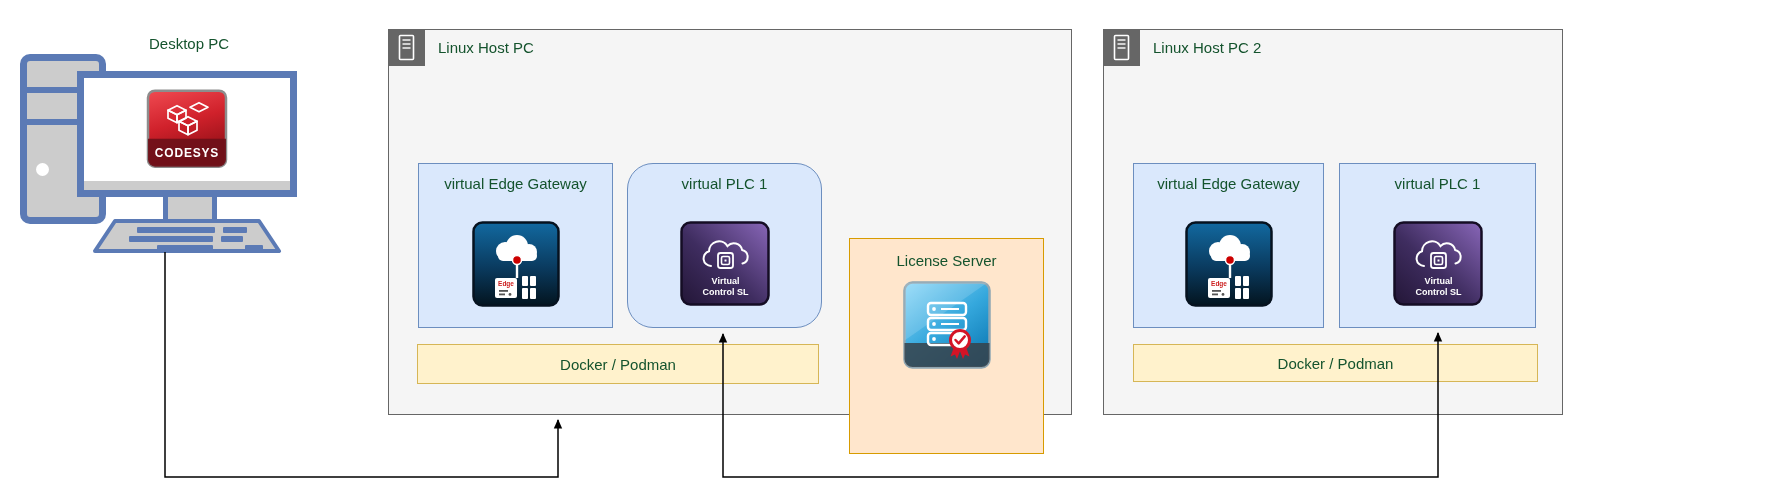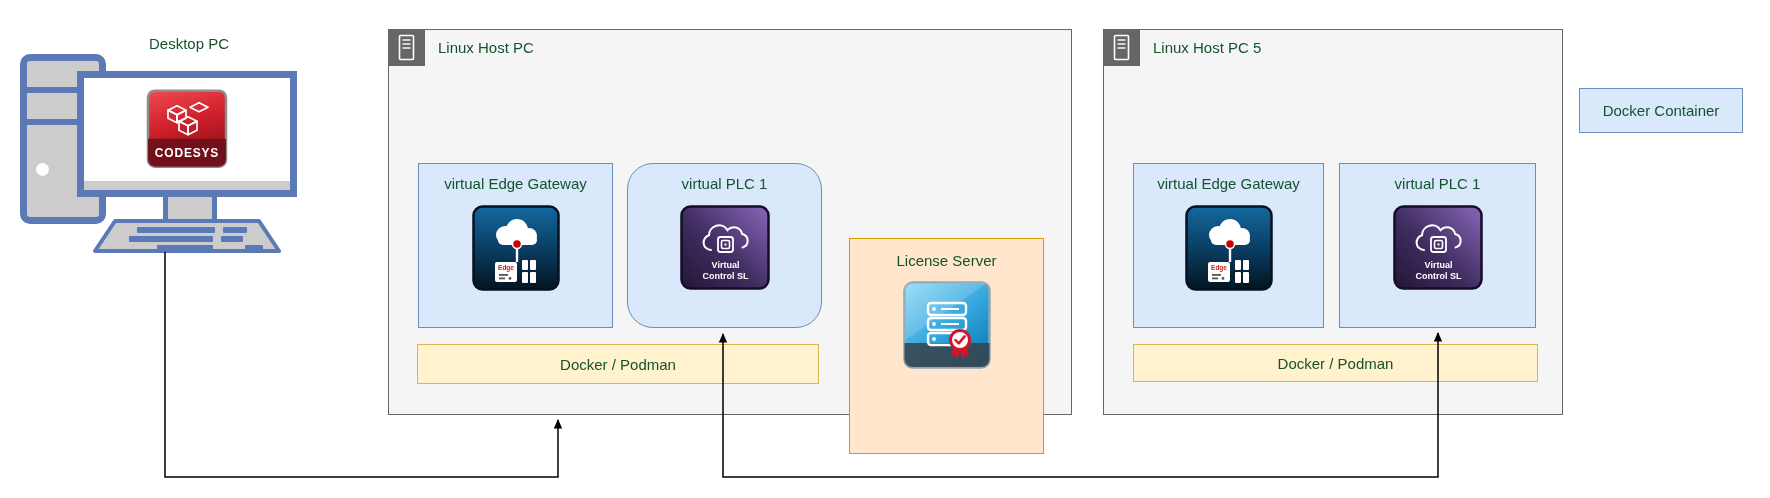--- a/index.html
+++ b/index.html
@@ -24,21 +24,21 @@
 
   
   .host-box{background:#f5f5f5;border:1.5px solid #666666;box-sizing:border-box;}
   #host1{left:388px;top:29px;width:684px;height:386px;}
   #host2{left:1103px;top:29px;width:460px;height:386px;}
   .host-icon{position:absolute;left:-1.5px;top:-1.5px;width:37px;height:37px;}
   .host-title{position:absolute;left:49px;top:9px;font-size:15px;white-space:nowrap;}
 
   
   .container-box{background:#dae8fc;border:1.5px solid #6c8ebf;box-sizing:border-box;
-                 display:flex;flex-direction:column;align-items:center;}
+                 display:flex;flex-direction:column;align-items:center;gap:16px;}
   .container-box .c-label{margin-top:11px;font-size:15px;}
   .container-box .c-icon{margin-top:13px;}
   #veg1{left:418px;top:163px;width:195px;height:165px;}
   #vplc1{left:627px;top:163px;width:195px;height:165px;border-radius:26px;}
   #veg2{left:1133px;top:163px;width:191px;height:165px;}
   #vplc2{left:1339px;top:163px;width:197px;height:165px;}
 
   
   .runtime-bar{background:#fff2cc;border:1.5px solid #d6b656;box-sizing:border-box;
                display:flex;align-items:center;justify-content:center;font-size:15px;}
@@ -139,21 +139,21 @@
       <svg width="37" height="37" viewBox="0 0 37 37">
         <rect width="37" height="37" fill="#666666"></rect>
         <rect x="11.5" y="6.5" width="14" height="24" rx="1" fill="none" stroke="#ffffff" stroke-width="1.6"></rect>
         <g stroke="#ffffff" stroke-width="1.4">
           <line x1="14.5" y1="11" x2="22.5" y2="11"></line>
           <line x1="14.5" y1="15" x2="22.5" y2="15"></line>
           <line x1="14.5" y1="19" x2="22.5" y2="19"></line>
         </g>
       </svg>
     </div>
-    <div class="host-title">Linux Host PC 5</div>
+    <div class="host-title">Linux Host PC 2</div>
   </div>
 
   <div id="veg1" class="abs container-box">
     <div class="c-label">virtual Edge Gateway</div>
     <div class="c-icon">
       <svg width="88" height="86" viewBox="0 0 88 86">
         <defs>
           <linearGradient id="egG1" x1="0" y1="0" x2="0" y2="1">
             <stop offset="0" stop-color="#1269a0"></stop>
               <stop offset="0.55" stop-color="#0a3a5e"></stop>
@@ -300,23 +300,20 @@
         <text x="45.5" y="63" text-anchor="middle" font-family="Liberation Sans, sans-serif" font-size="9" font-weight="bold" fill="#ffffff">Virtual</text>
         <text x="45.5" y="74" text-anchor="middle" font-family="Liberation Sans, sans-serif" font-size="9" font-weight="bold" fill="#ffffff">Control SL</text>
       </svg>
     </div>
   </div>
 
   <div id="docker2" class="abs runtime-bar">
     <span>Docker / Podman</span>
   </div>
 
-  <div id="legend-docker" class="abs legend-box">
-    <span>Docker Container</span>
-  </div>
 
   <svg class="abs connectors" width="1770" height="498" viewBox="0 0 1770 498">
     <defs>
       <marker id="arrow" viewBox="0 0 10 10" refX="8" refY="5" markerWidth="9" markerHeight="7" orient="auto-start-reverse">
         <path d="M0,1 L9,5 L0,9 z" fill="#000000"></path>
       </marker>
     </defs>
     <path d="M165,252 L165,477 L558,477 L558,420" fill="none" stroke="#000000" stroke-width="1.5" marker-end="url(#arrow)"></path>
     <path d="M723,334 L723,477 L1438,477 L1438,333" fill="none" stroke="#000000" stroke-width="1.5" marker-start="url(#arrow)" marker-end="url(#arrow)"></path>
   </svg>

